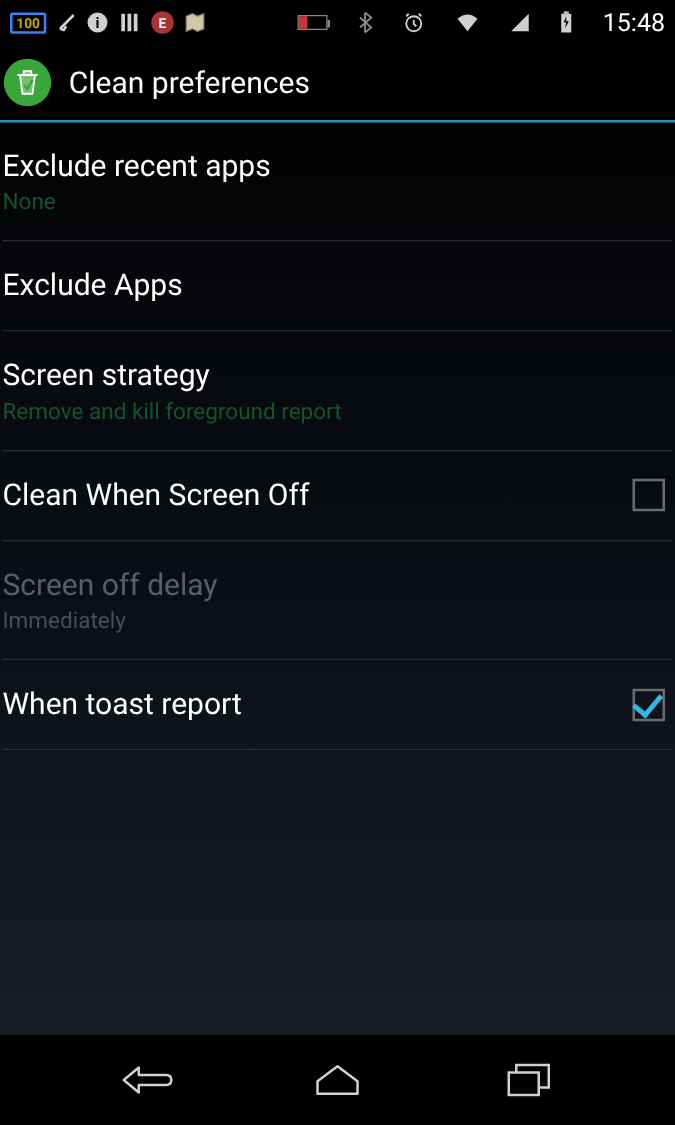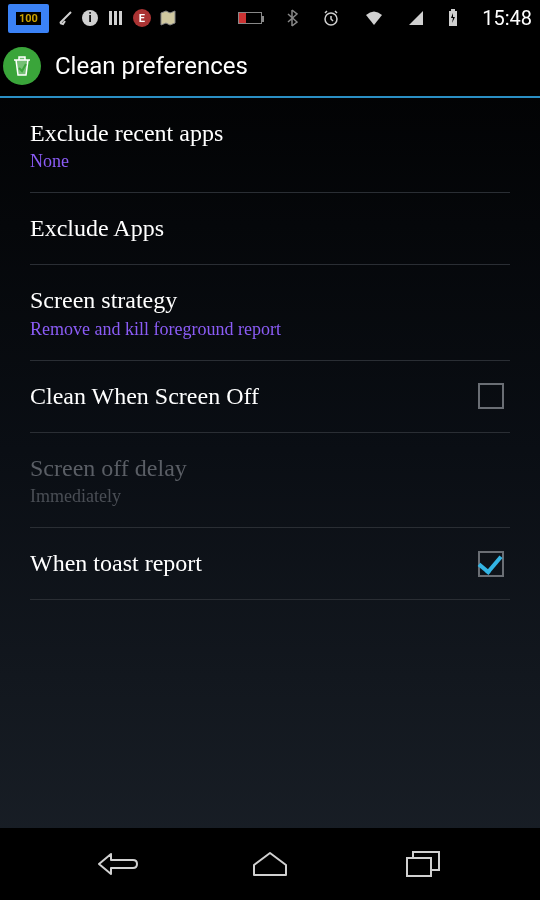--- a/index.html
+++ b/index.html
@@ -30,21 +30,21 @@
       align-items: center;
       gap: 8px;
     }
     .status-right {
       margin-left: auto;
       display: flex;
       align-items: center;
       gap: 24px;
     }
     .battery-box {
-      border: 8px solid #3b82f6;
+      border: 2px solid #3b82f6;
       color: #c9a100;
       font-size: 11px;
       font-weight: bold;
       padding: 1px 3px;
       border-radius: 2px;
       line-height: 1;
     }
     .status-icon {
       display: inline-flex;
       align-items: center;
@@ -72,41 +72,40 @@
       align-items: center;
       justify-content: center;
       margin-right: 14px;
     }
     .app-title {
       font-size: 24px;
       font-weight: 400;
       color: #ffffff;
     }
     .settings-list {
-      padding: 0 30px;
-      font-family: Liberation Serif, serif;
+      padding: 0 2px;
     }
     .setting-item {
       padding: 20px 0;
       border-bottom: 1px solid #2a2e34;
       display: flex;
       align-items: center;
     }
     .setting-text {
       flex: 1;
     }
     .setting-title {
       font-size: 24px;
       font-weight: 400;
       color: #ffffff;
       line-height: 1.3;
     }
     .setting-subtitle {
       font-size: 18px;
-      color: #8b5cf6;
+      color: #14532d;
       margin-top: 2px;
     }
     .setting-item.disabled .setting-title {
       color: #5a5e65;
     }
     .setting-item.disabled .setting-subtitle {
       color: #4a4e55;
     }
     .checkbox {
       width: 26px;

